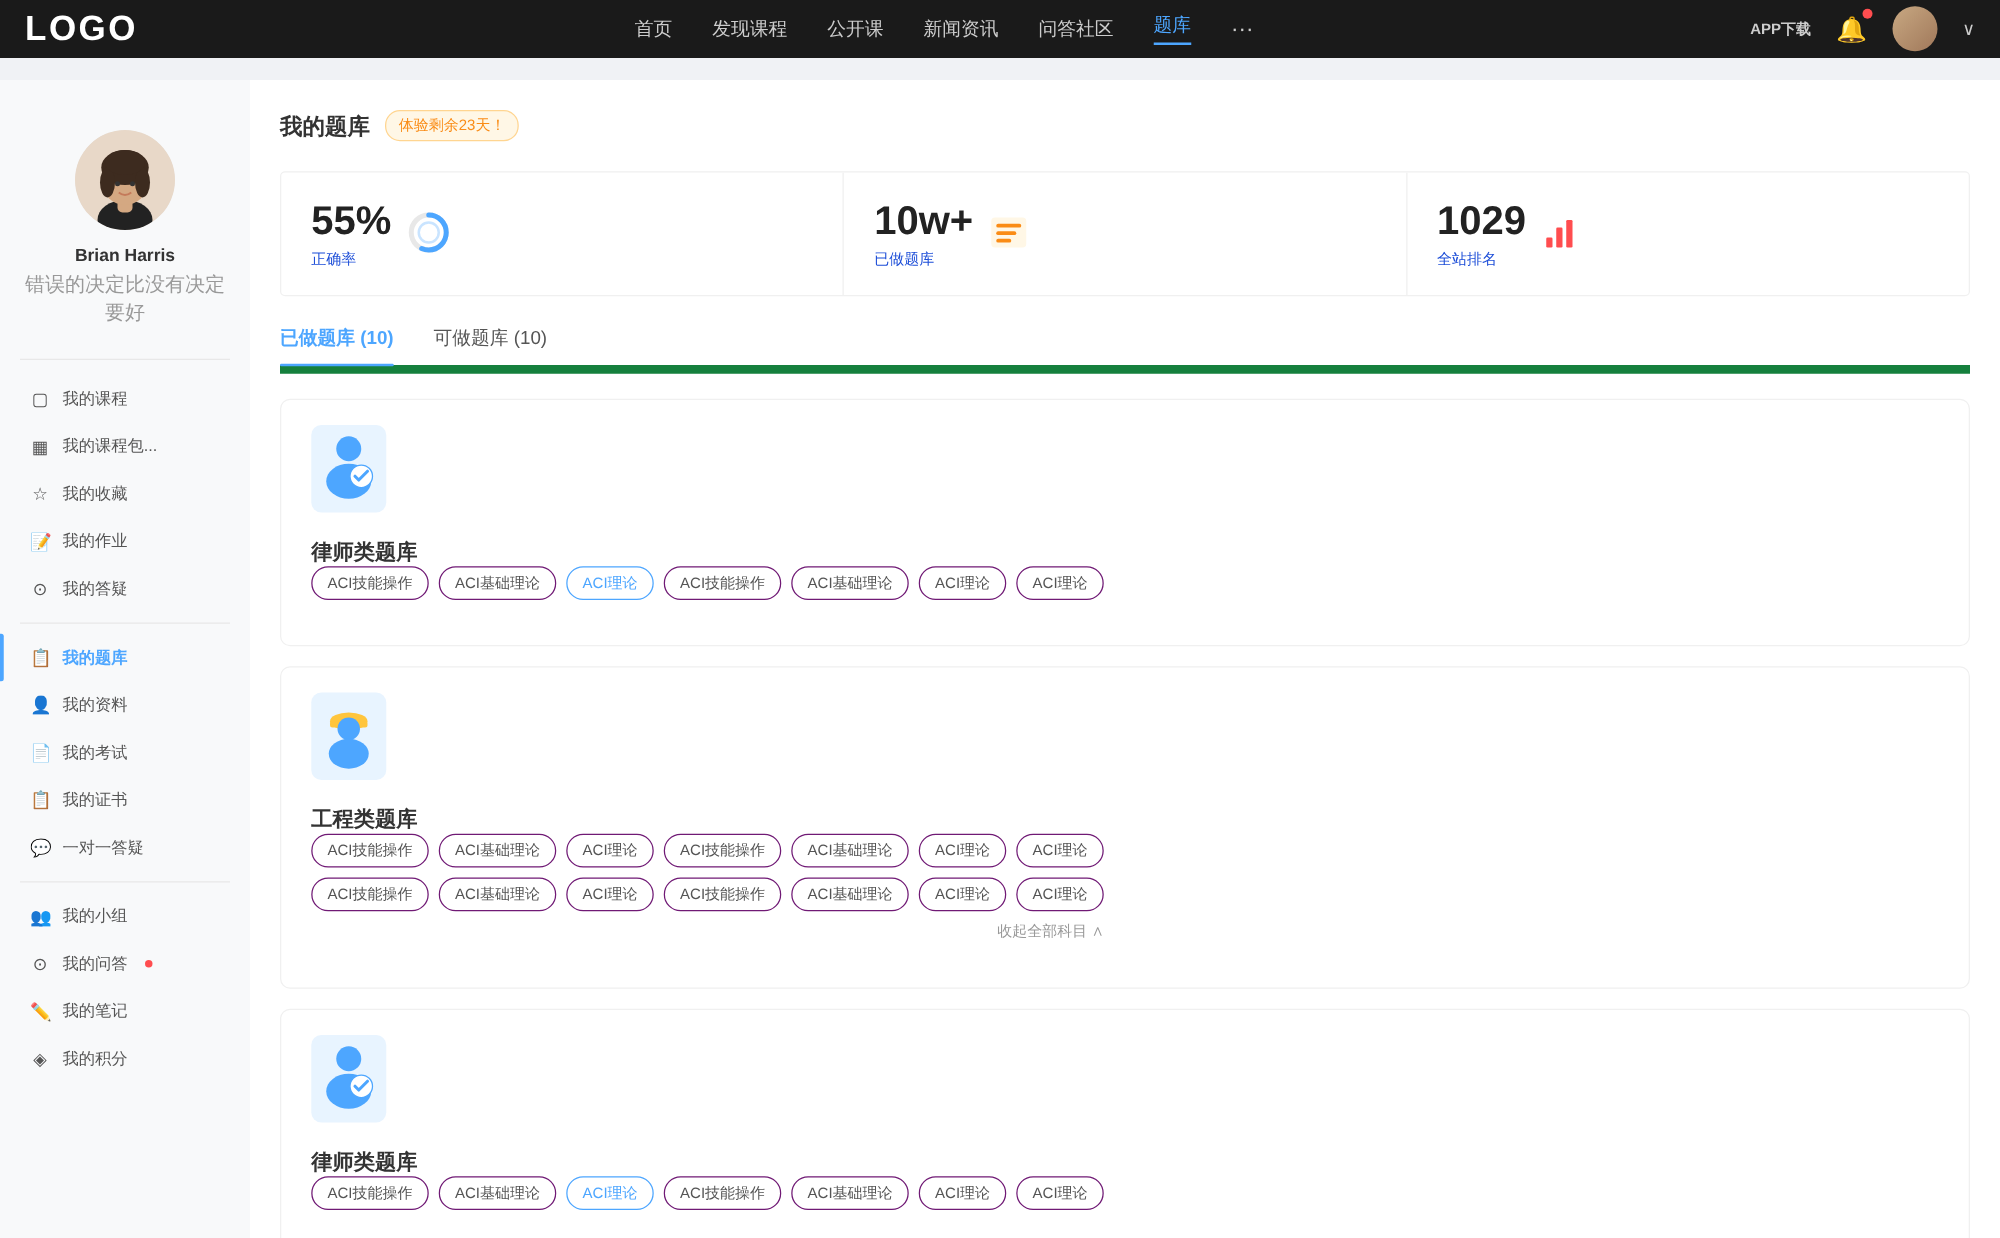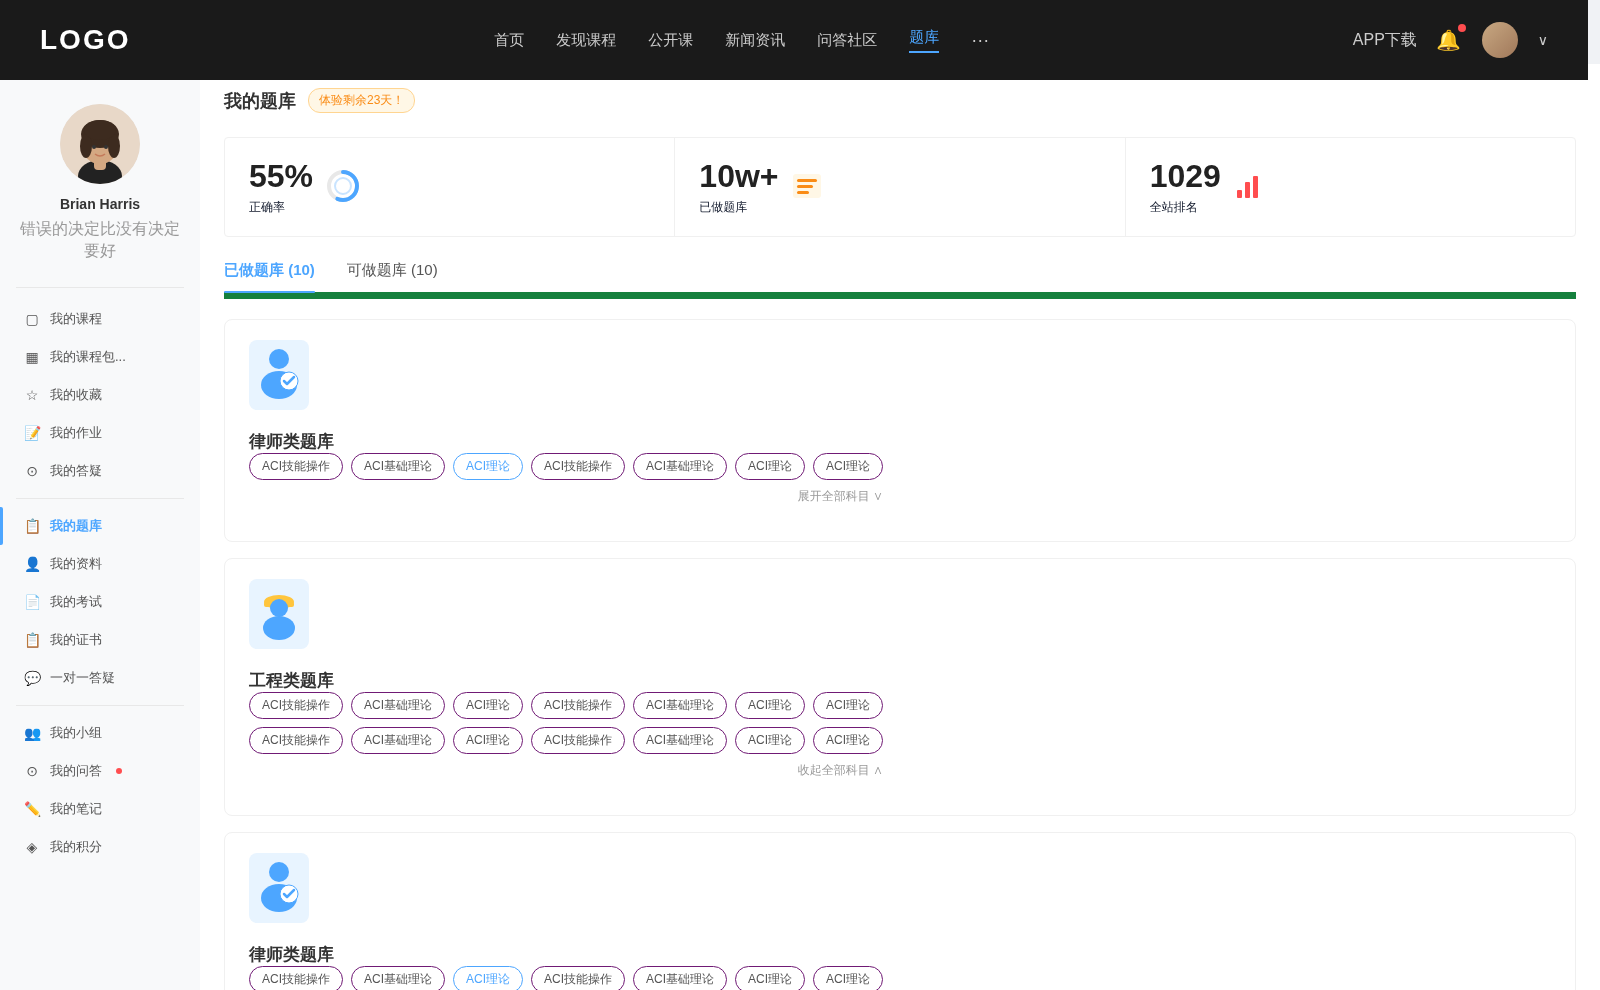--- a/index.html
+++ b/index.html
@@ -1,26 +1,26 @@
 <!DOCTYPE html>
 <html><head>
   <meta charset="utf-8">
   <style>
     * { box-sizing: border-box; margin: 0; padding: 0; }
     body { font-family: 'PingFang SC', 'Microsoft YaHei', sans-serif; background: #f0f2f5; font-size: 14px; color: #333; }
 
     
-    .header { background: #1a1a1a; height: 80px; display: flex; align-items: center; padding: 0 40px; justify-content: space-between; position: fixed; top: 0; left: 0; right: 12px; z-index: 100; }
+    .header { background: #1a1a1a; height: 46px; display: flex; align-items: center; padding: 0 20px; justify-content: space-between; position: fixed; top: 0; left: 0; right: 0; z-index: 100; }
     .header-logo { color: white; font-size: 28px; font-weight: bold; letter-spacing: 2px; }
     .header-nav { display: flex; align-items: center; gap: 32px; }
     .nav-item { color: #ccc; font-size: 15px; cursor: pointer; text-decoration: none; }
     .nav-item.active { color: #4da6ff; border-bottom: 2px solid #4da6ff; padding-bottom: 4px; }
     .nav-dots { color: #ccc; font-size: 18px; cursor: pointer; }
     .header-right { display: flex; align-items: center; gap: 20px; }
-    .app-download { color: #ccc; font-size: 16px; cursor: pointer; }
+    .app-download { color: #ccc; font-size: 12px; cursor: pointer; font-weight: bold; }
     .bell-icon { color: #ccc; font-size: 20px; cursor: pointer; position: relative; }
     .bell-badge { position: absolute; top: -4px; right: -4px; width: 8px; height: 8px; background: #ff4d4f; border-radius: 50%; }
     .avatar-placeholder { width: 36px; height: 36px; border-radius: 50%; background: linear-gradient(135deg, #c8a882, #a0785a); }
     .dropdown-arrow { color: #ccc; cursor: pointer; }
 
     
     .main-layout { display: flex; margin-top: 64px; min-height: calc(100vh - 64px); }
 
     
     .sidebar { width: 200px; background: #f8f9fa; min-height: calc(100vh - 64px); padding: 20px 0; flex-shrink: 0; }
@@ -42,21 +42,21 @@
     
     .page-header { display: flex; align-items: center; gap: 12px; margin-bottom: 24px; }
     .page-title-text { font-size: 18px; font-weight: 600; color: #333; }
     .trial-badge { background: #fff7e6; border: 1px solid #ffd591; color: #fa8c16; font-size: 12px; padding: 3px 10px; border-radius: 12px; }
 
     
     .stats-row { display: flex; gap: 0; margin-bottom: 24px; border: 1px solid #f0f0f0; border-radius: 4px; overflow: hidden; }
     .stat-item { flex: 1; padding: 20px 24px; display: flex; align-items: center; gap: 12px; border-right: 1px solid #f0f0f0; }
     .stat-item:last-child { border-right: none; }
     .stat-number { font-size: 32px; font-weight: 600; color: #222; }
-    .stat-label { font-size: 12px; color: #0f172a; margin-top: 4px; }
+    .stat-label { font-size: 12px; color: #1d4ed8; margin-top: 4px; }
 
     
     .tabs-bar { display: flex; gap: 32px; border-bottom: 7px solid #15803d; margin-bottom: 20px; }
     .tab { font-size: 15px; padding-bottom: 12px; cursor: pointer; color: #555; position: relative; }
     .tab.active { color: #4da6ff; font-weight: 600; }
     .tab.active::after { content: ''; position: absolute; bottom: -1px; left: 0; right: 0; height: 2px; background: #4da6ff; border-radius: 1px; }
 
     
     .qbank-card { border: 1px solid #f0f0f0; border-radius: 8px; padding: 20px 24px; margin-bottom: 16px; }
     .qbank-header { display: flex; align-items: flex-start; gap: 16px; margin-bottom: 16px; flex-direction: column; }
@@ -260,21 +260,20 @@
           <div class="qbank-title">律师类题库</div>
           <div class="tags-row">
             <span class="tag">ACI技能操作</span>
             <span class="tag">ACI基础理论</span>
             <span class="tag active">ACI理论</span>
             <span class="tag">ACI技能操作</span>
             <span class="tag">ACI基础理论</span>
             <span class="tag">ACI理论</span>
             <span class="tag">ACI理论</span>
           </div>
-          <div class="expand-link">展开全部科目 ∨</div>
         </div>
       </div>
     </div>
 
     <div class="qbank-card">
       <div class="qbank-header">
         <div class="qbank-icon">
 
           <svg width="50" height="60" viewBox="0 0 50 60">
 

